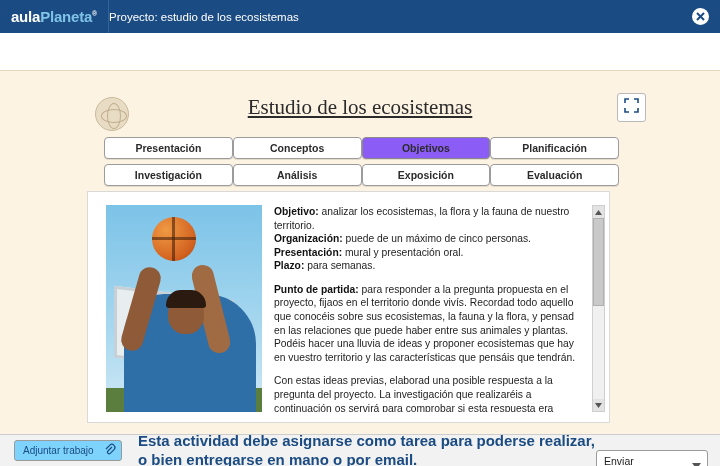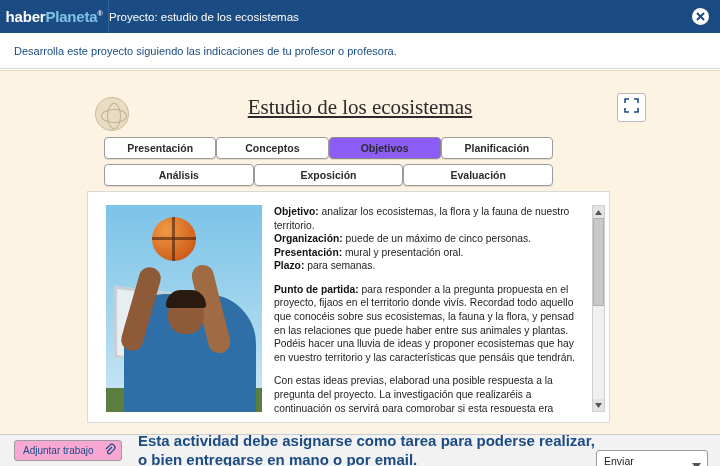--- a/index.html
+++ b/index.html
@@ -107,21 +107,21 @@
     width: 29px; height: 29px;
     background: #ffffff;
     border: 1px solid #b9b9b9;
     border-radius: 3px;
     display: flex; align-items: center; justify-content: center;
     cursor: pointer;
   }
 
   
   .tabrow {
-    position: absolute; left: 29px; width: 449px;
+    position: absolute; left: 29px; width: 515px;
     display: flex; 
   }
   .tabrow.row1 { top: 58px; }
   .tabrow.row2 { top: 85px; }
   .tab {
     flex: 1 1 0;
     height: 22px;
     background: #ffffff;
     border: 1px solid #9b9b9b;
     border-radius: 4px;
@@ -183,21 +183,21 @@
     position: absolute; left: 0; top: 434px;
     width: 720px; height: 32px;
     background: #f2f2f2;
     border-top: 1px solid #cccccc;
     display: flex; align-items: center;
   }
   .attach-btn {
     margin-left: 14px;
     height: 21px;
     min-width: 108px;
-    background: #f9a8d4;
+    background: #7dd3fc;
     border: 1px solid #9b9b9b;
     border-radius: 3px;
     font-size: 10px; color: #1a4b82;
     display: flex; align-items: center; justify-content: space-between;
     padding: 0 5px 0 8px;
     cursor: pointer;
   }
   .notice {
     margin-left: 16px;
     width: 460px;
@@ -291,38 +291,35 @@
   }
 </style>
 </head>
 <body>
 
 <div id="app">
 
   <div class="topbar">
     <div class="logo-box">
       <div class="logo-text">
-        <span>haber</span><span class="accent">Planeta</span><span class="logo-reg">®</span>
+        <span>aula</span><span class="accent">Planeta</span><span class="logo-reg">®</span>
       </div>
     </div>
     <div class="topbar-sep"></div>
     <div class="topbar-title">Proyecto: estudio de los ecosistemas</div>
     <div class="close-btn">
       <span>
         <svg width="11" height="11" viewBox="0 0 11 11">
           <line x1="2" y1="2" x2="9" y2="9" stroke="#1a4b82" stroke-width="2"></line>
           <line x1="9" y1="2" x2="2" y2="9" stroke="#1a4b82" stroke-width="2"></line>
         </svg>
       </span>
     </div>
   </div>
 
-  <div class="instruction">
-    <span>Desarrolla este proyecto siguiendo las indicaciones de tu profesor o profesora.</span>
-  </div>
 
   <div class="canvas">
     <div class="canvas-inner">
 
       <div class="seal"></div>
 
       <div class="doc-title">Estudio de los ecosistemas</div>
 
       <div class="expand-btn">
         <span>
@@ -336,20 +333,21 @@
       </div>
 
       <div class="tabrow row1">
         <div class="tab">Presentación</div>
         <div class="tab">Conceptos</div>
         <div class="tab active">Objetivos</div>
         <div class="tab">Planificación</div>
       </div>
 
       <div class="tabrow row2">
+        <div class="tab">Investigación</div>
         <div class="tab">Análisis</div>
         <div class="tab">Exposición</div>
         <div class="tab">Evaluación</div>
       </div>
 
       <div class="panel">
 
         <div class="panel-photo">
           <div class="photo-sky"></div>
           <div class="photo-board">

